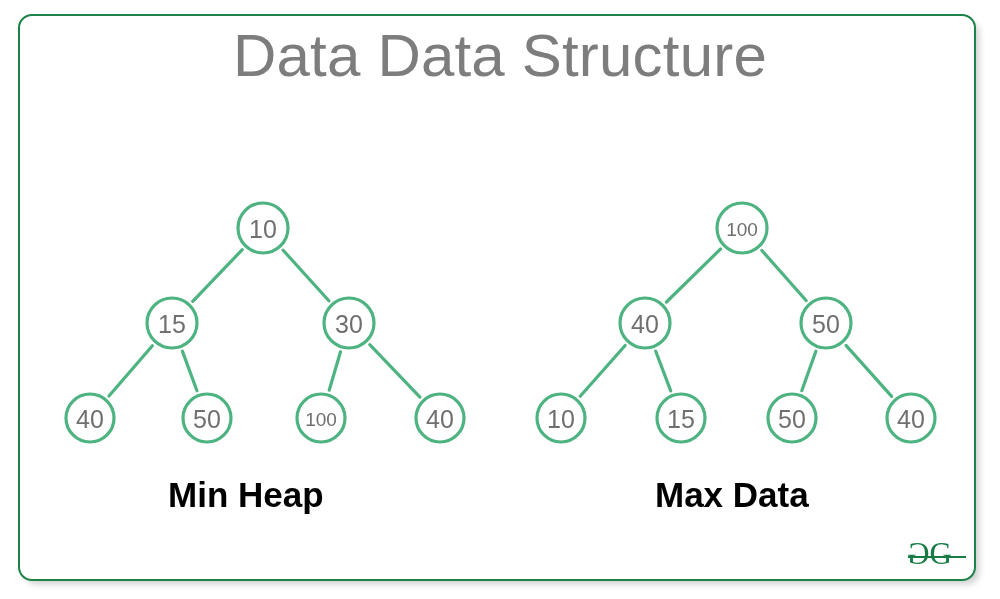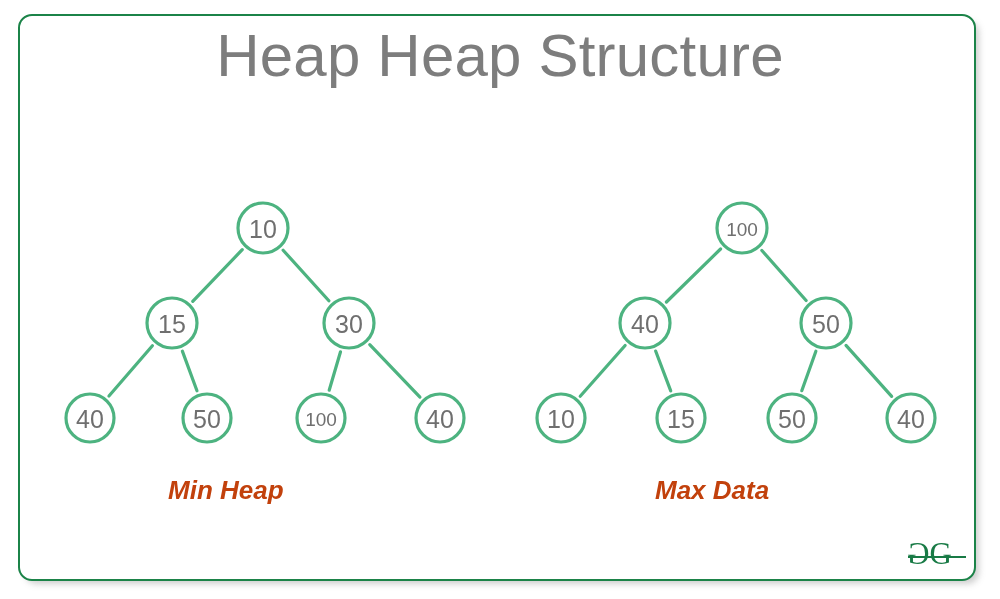--- a/index.html
+++ b/index.html
@@ -68,26 +68,25 @@
     font-family: "Liberation Sans", sans-serif;
     font-size: 25px;
     text-anchor: middle;
     dominant-baseline: central;
   }
   .node-text.small {
     font-size: 19px;
   }
   .heap-label {
     position: absolute;
-    font-size: 26px;
+    font-size: 35px;
     font-weight: bold;
-    color: #c2410c;
+    color: #000000;
     white-space: nowrap;
     line-height: 1.0;
-    font-style: italic;
   }
   #label-min { left: 168px; top: 477px; }
   #label-max { left: 655px; top: 477px; }
   
   #logo {
     position: absolute;
     left: 908px;
     top: 538px;
     width: 62px;
     height: 38px;
@@ -115,21 +114,21 @@
     background: #187a45;
   }
 </style>
 </head>
 <body>
 
 <div id="canvas">
 
   <div id="frame"></div>
 
-  <div id="title">Heap Heap Structure</div>
+  <div id="title">Data Data Structure</div>
 
   <svg id="trees" viewBox="0 0 1000 599" xmlns="http://www.w3.org/2000/svg">
     <g id="edges-layer">
         <line x1="242.24779268603675" y1="249.66439225084076" x2="192.75220731396325" y2="301.33560774915924" class="edge"></line>
         <line x1="283.1335290382791" y1="250.24052626321532" x2="328.8664709617209" y2="300.7594737367847" class="edge"></line>
         <line x1="182.3711607648207" y1="351.1502935045133" x2="196.97454459400666" y2="390.7880496123038" class="edge"></line>
         <line x1="340.5186122468076" y1="351.7761370197599" x2="329.198674828086" y2="390.18306754756543" class="edge"></line>
         <line x1="369.75220731396325" y1="344.66439225084076" x2="419.93953292983554" y2="397.0577541575206" class="edge"></line>
         <line x1="152.39762849952996" y1="345.71006454322753" x2="108.94895911712105" y2="396.0469376082134" class="edge"></line>
         <line x1="720.5669884790364" y1="248.99109375764488" x2="666.4330115209636" y2="302.0089062423551" class="edge"></line>

